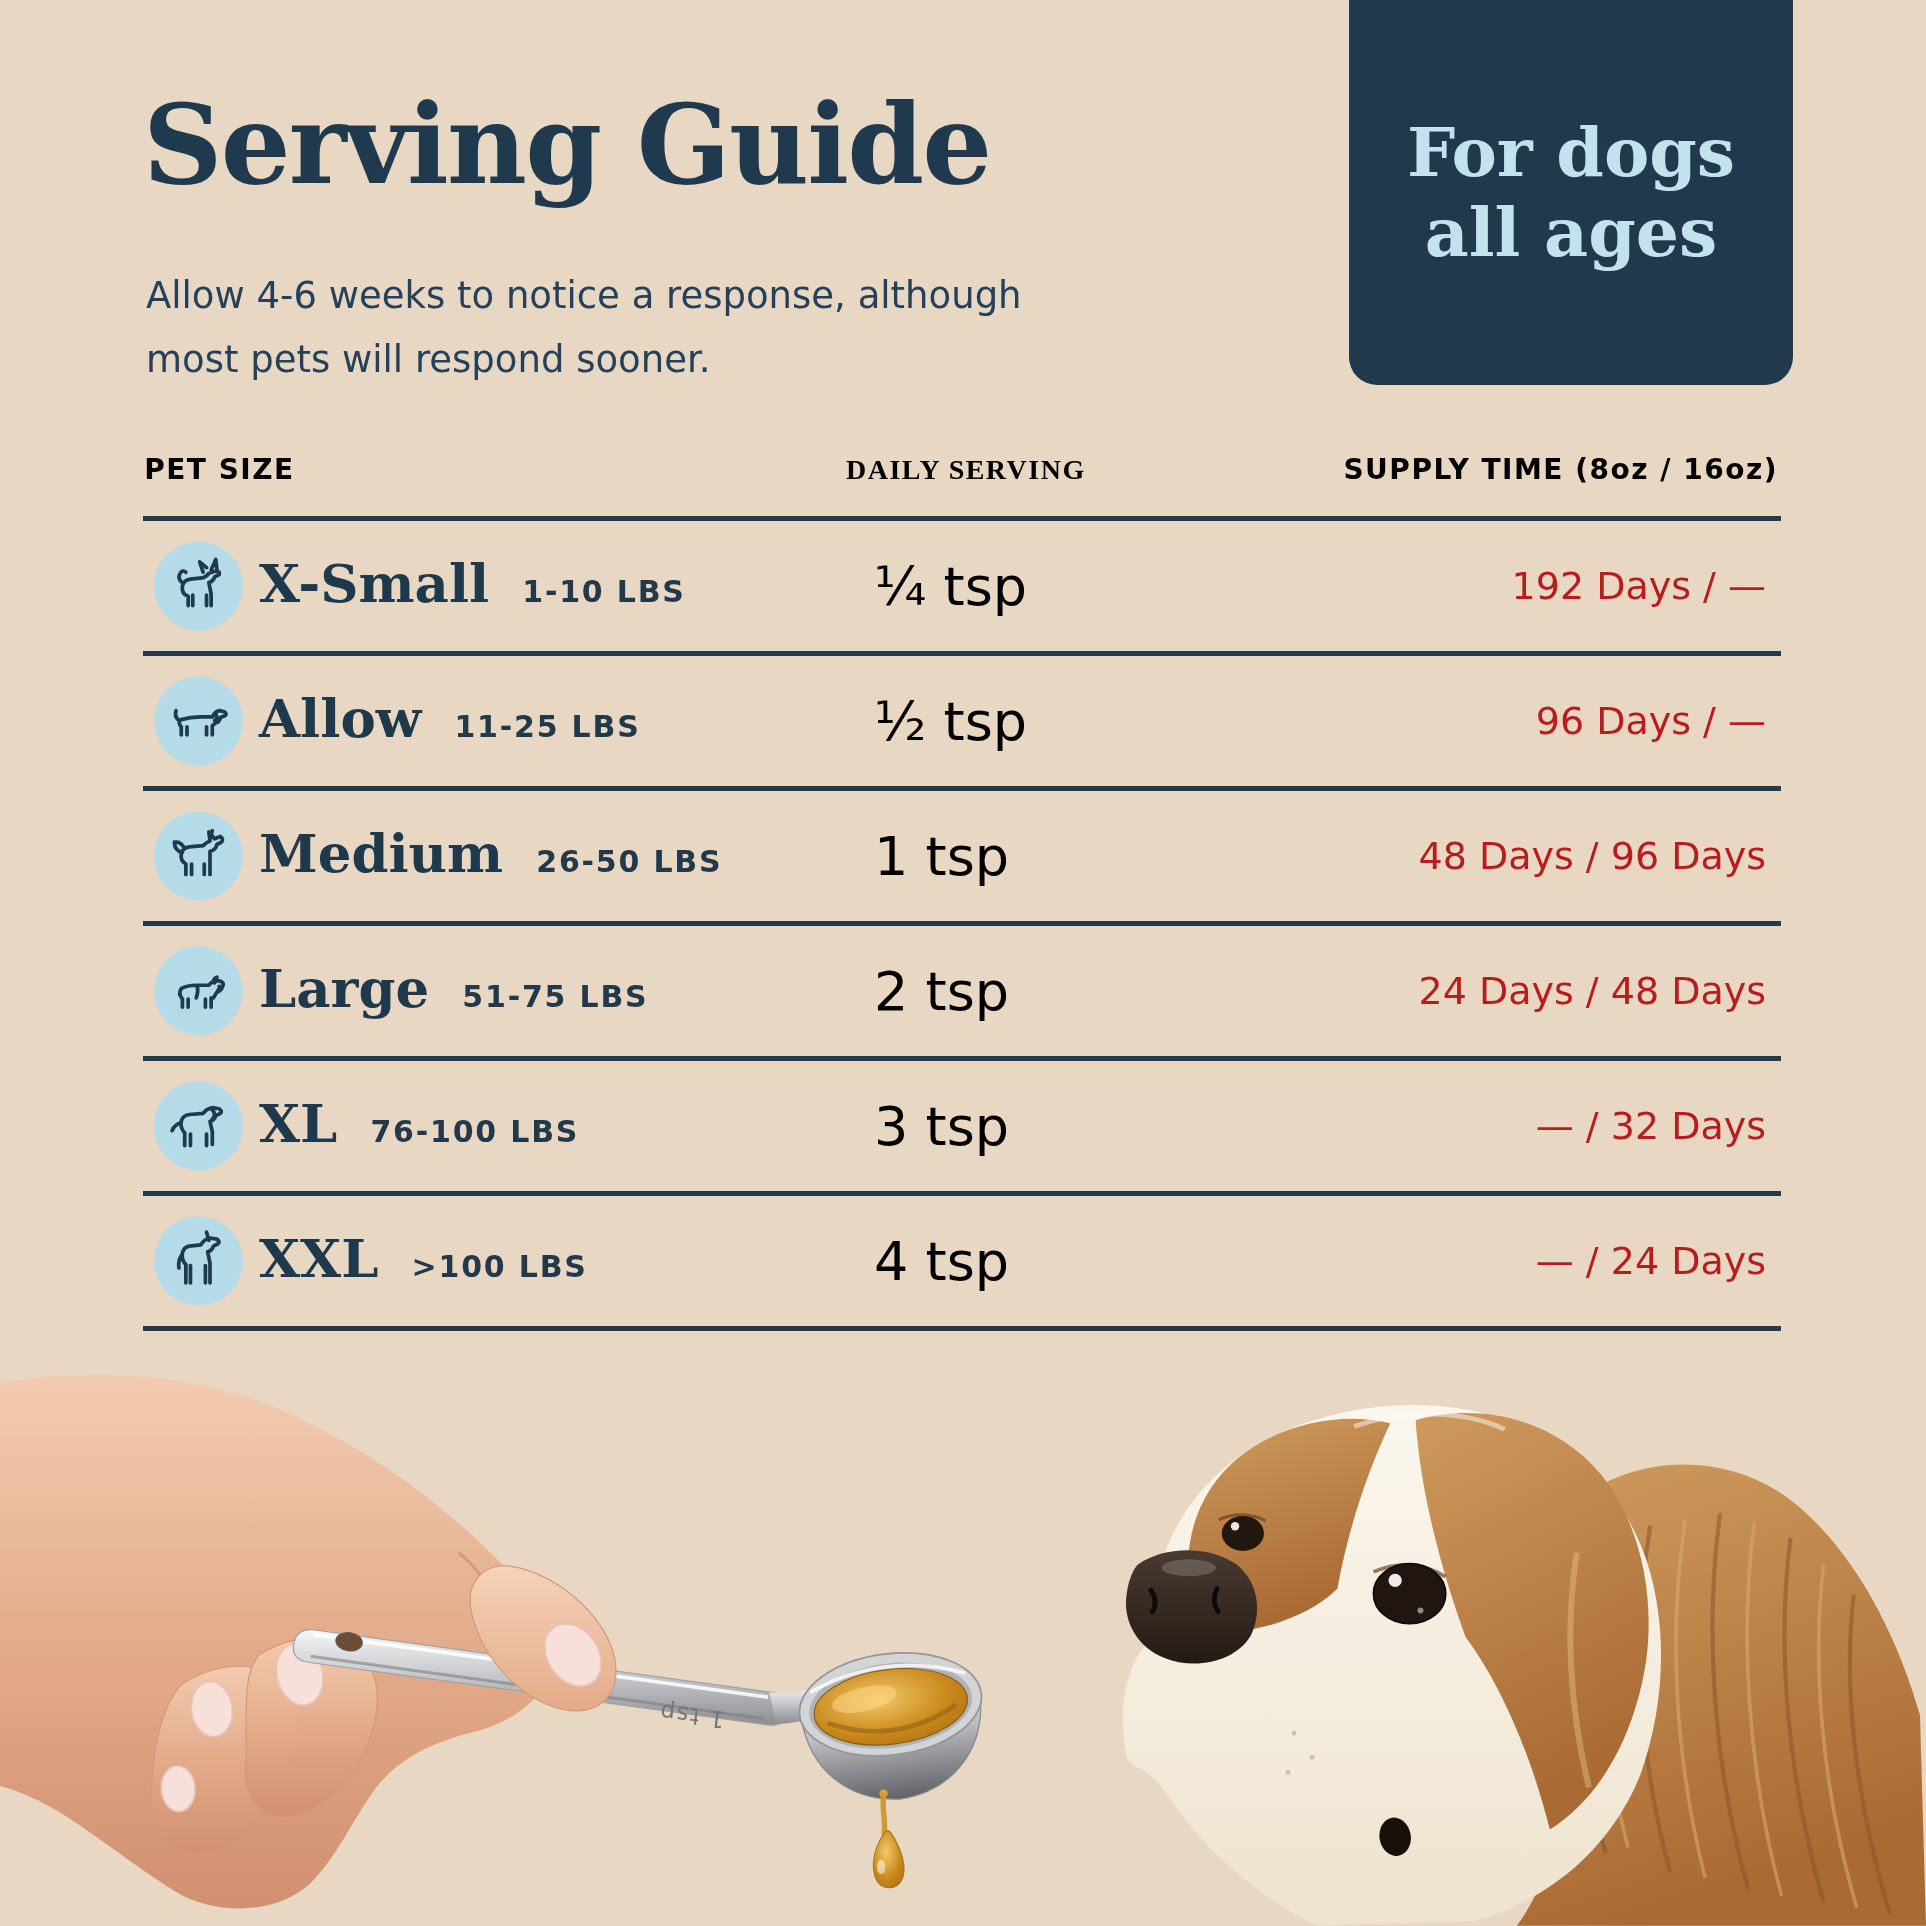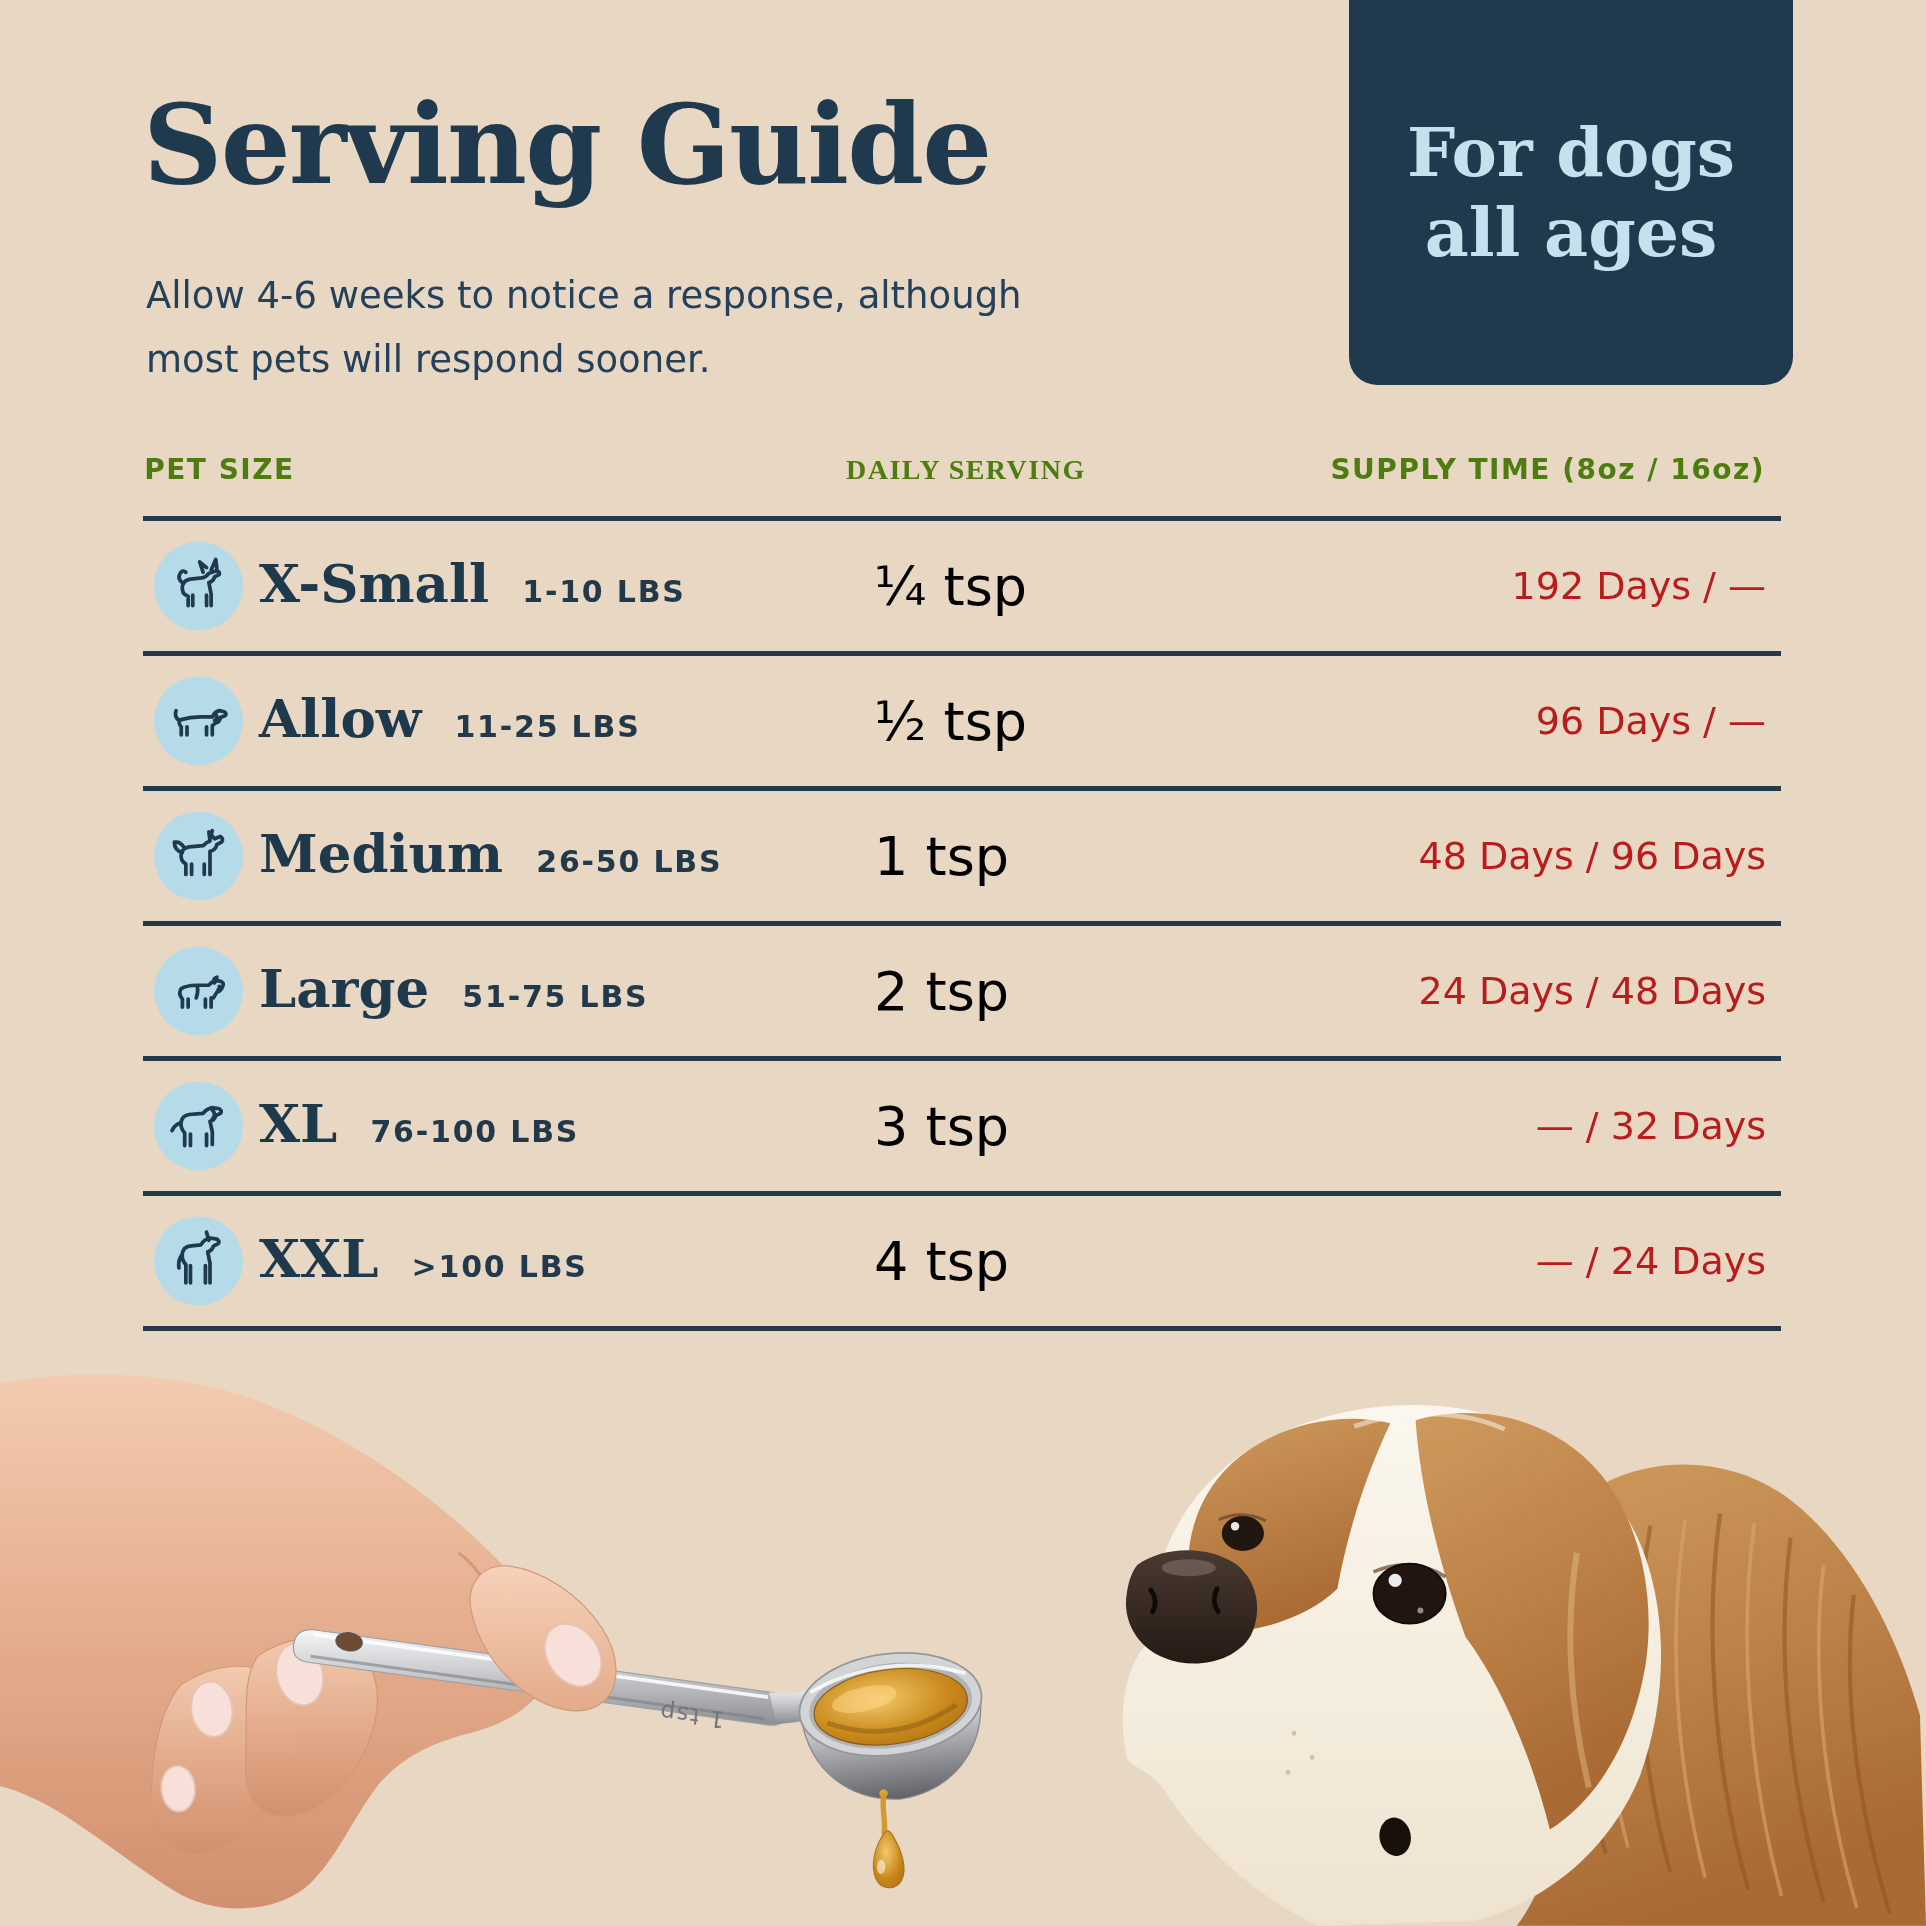--- a/index.html
+++ b/index.html
@@ -24,26 +24,26 @@
     position:absolute; left:1349px; top:0; width:444px; height:385px;
     background:var(--badge-bg,#21394d); border-radius:0 0 28px 28px;
     display:flex; flex-direction:column; align-items:center; justify-content:center;
     text-align:center; color:var(--badge-text,#c3e2ee);
     font-family:"DejaVu Serif","Liberation Serif",serif;
     font-weight:700; font-size:68px; line-height:1.17;
   }
   .thead {
     position:absolute; left:143px; top:450px; width:1638px; height:39px;
     font-weight:700; font-size:28px; line-height:39px; letter-spacing:1.5px;
-    color:#4d7c0f;
+    color:#000000;
   }
   .th { position:absolute; top:0; white-space:nowrap; }
   .th-pet { left:1.2px; }
   .th-serving { left:703px;font-family:Liberation Serif, serif; }
-  .th-supply { right:16px;text-align:center; }
+  .th-supply { right:3px;text-align:center; }
   .tbody {
     position:absolute; left:143px; top:516px; width:1638px;
     border-top:5.4px solid var(--divider,#233a4c);
   }
   .row { position:relative; height:135px; border-bottom:5.4px solid var(--divider,#233a4c); }
   .circle {
     position:absolute; left:10.8px; top:50%; transform:translateY(-50%);
     width:89px; height:89px; border-radius:50%;
     background:var(--icon-circle-blue,#b5dbe8);
     display:flex; align-items:center; justify-content:center;

